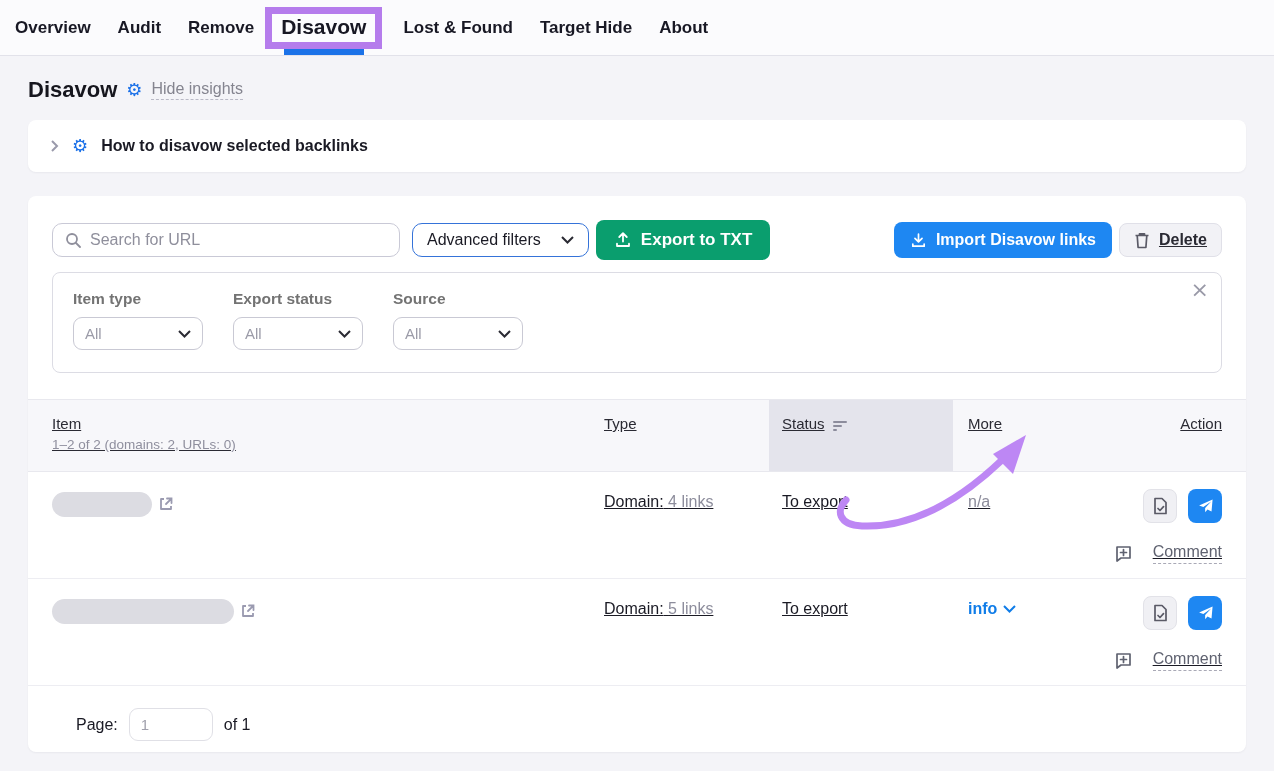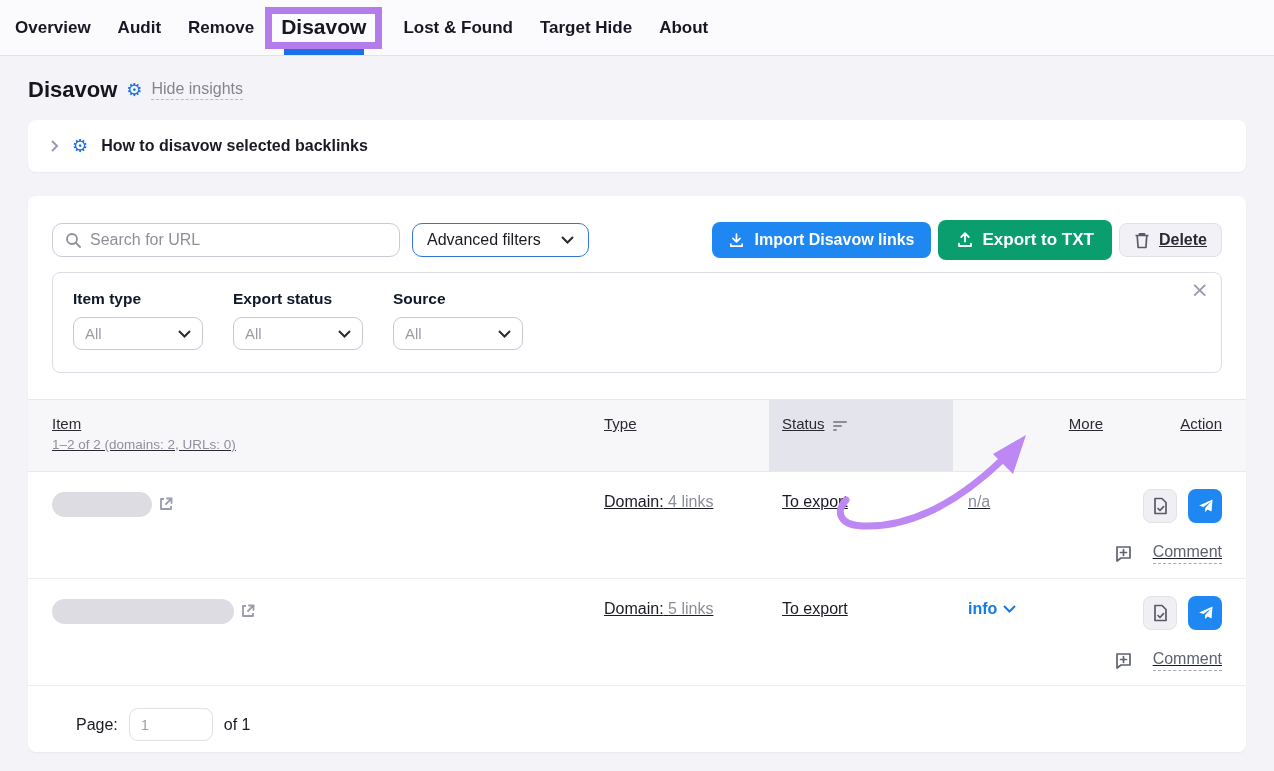--- a/index.html
+++ b/index.html
@@ -73,40 +73,40 @@
   
   .filter-panel {
     margin-top:12px; border:1px solid #dcdce4; border-radius:8px;
     padding:17px 20px 22px; position:relative;
   }
   .filter-close {
     position:absolute; top:6px; right:12px; font-size:22px; color:#9a9aa8;
     cursor:pointer; line-height:1; font-family:"DejaVu Sans",sans-serif;
   }
   .filter-fields { display:flex; gap:30px; }
-  .ffield .flabel { font-size:15.5px; font-weight:600; color:#0f172a; margin-bottom:9px; }
+  .ffield .flabel { font-size:15.5px; font-weight:600; color:#737373; margin-bottom:9px; }
   .fselect {
     width:130px; height:33px; border:1px solid #c9c9d4; border-radius:9px;
     display:flex; align-items:center; justify-content:space-between;
     padding:0 11px; cursor:pointer; background:#fff;
   }
   .fselect .fval { font-size:15px; color:#9b9ba8; }
   .chev-down { width:13px; height:8px; stroke:#2a2a33; stroke-width:2; fill:none; }
   
   .tbl { margin:26px -24px 0; }
   .tbl-grid { display:grid; grid-template-columns:576px 165px 184px 150px 1fr;text-decoration:underline; }
   .tbl-head {
     background:#f7f7fa; border-top:1px solid #e8e8ee; border-bottom:1px solid #e8e8ee;
     height:73px; font-size:15px; color:#2a2a33;
   }
   .th { padding-top:15px; }
   .th-item { padding-left:24px; }
   .th-sub { font-size:13.5px; color:#8f8f9e; margin-top:5px; font-weight:400; }
   .th-status { background:#e4e4ec; height:100%; padding-left:13px; display:flex; align-items:flex-start; gap:8px; padding-top:15px; }
-  .th-more { padding-left:23px;text-align:right; }
+  .th-more { padding-left:15px; }
   .th-action { text-align:right; padding-right:24px; }
   .sort-icon { display:flex; flex-direction:column; gap:2px; margin-top:6px; }
   .sort-icon span { display:block; height:2px; background:#8c8c9c; border-radius:1px; }
   .sort-icon .s1{width:14px;} .sort-icon .s2{width:9px;} .sort-icon .s3{width:4px;}
   .trow { border-bottom:1px solid #ededf2; height:107px; font-size:16px; }
   .td-item { padding-left:24px; padding-top:12px; display:flex; align-items:center; gap:6px; height:52px; }
   .pill { height:25px; background:#dcdce2; border-radius:13px; }
   .pill-short { width:100px; }
   .pill-long  { width:182px; }
   .ext-icon { width:16px; height:16px; stroke:#9a9ab0; stroke-width:1.8; fill:none; }
@@ -178,33 +178,33 @@
           <line x1="11" y1="11" x2="15" y2="15" stroke="#8f8f9c" stroke-width="1.8" stroke-linecap="round"></line>
         </svg>
         <input type="text" placeholder="Search for URL" style="">
       </div>
       <button class="adv-filters">
         <span>Advanced filters</span>
         <svg class="ic chev-down" viewBox="0 0 13 8">
             <polyline points="1,1 6.5,6.5 12,1"></polyline>
           </svg>
       </button>
+      <button class="btn btn-export">
+        <svg class="ic" width="18" height="18" viewBox="0 0 24 24">
+          <path d="M12 14V3M7 8l5-5 5 5" fill="none" stroke="#fff" stroke-width="2.4" stroke-linecap="round" stroke-linejoin="round"></path>
+          <path d="M4 17v3h16v-3" fill="none" stroke="#fff" stroke-width="2.4" stroke-linecap="round" stroke-linejoin="round"></path>
+        </svg>
+        <span>Export to TXT</span>
+      </button>
       <button class="btn btn-import">
         <svg class="ic" width="17" height="17" viewBox="0 0 24 24">
           <path d="M12 3v10M7 9l5 5 5-5" fill="none" stroke="#fff" stroke-width="2.4" stroke-linecap="round" stroke-linejoin="round"></path>
           <path d="M4 17v3h16v-3" fill="none" stroke="#fff" stroke-width="2.4" stroke-linecap="round" stroke-linejoin="round"></path>
         </svg>
         <span>Import Disavow links</span>
-      </button>
-      <button class="btn btn-export">
-        <svg class="ic" width="18" height="18" viewBox="0 0 24 24">
-          <path d="M12 14V3M7 8l5-5 5 5" fill="none" stroke="#fff" stroke-width="2.4" stroke-linecap="round" stroke-linejoin="round"></path>
-          <path d="M4 17v3h16v-3" fill="none" stroke="#fff" stroke-width="2.4" stroke-linecap="round" stroke-linejoin="round"></path>
-        </svg>
-        <span>Export to TXT</span>
       </button>
       <button class="btn btn-delete">
         <svg class="ic" width="16" height="17" viewBox="0 0 16 17">
           <path d="M1.5 3.5h13M5.5 3.5V1.8h5v1.7M3.2 3.5l.9 12h7.8l.9-12" fill="none" stroke="#5a5a66" stroke-width="1.7" stroke-linejoin="round"></path>
         </svg>
         <span>Delete</span>
       </button>
     </div>
 
     <div class="filter-panel">

